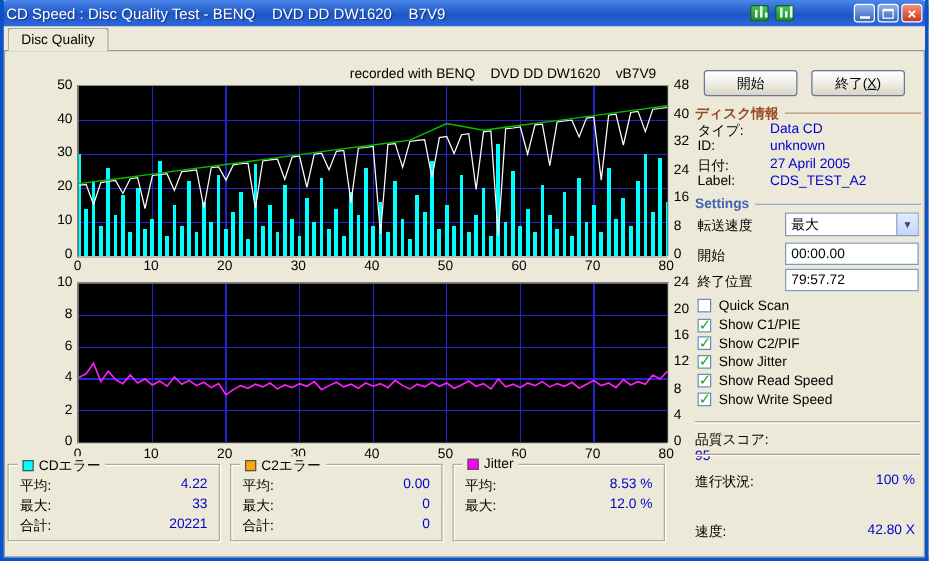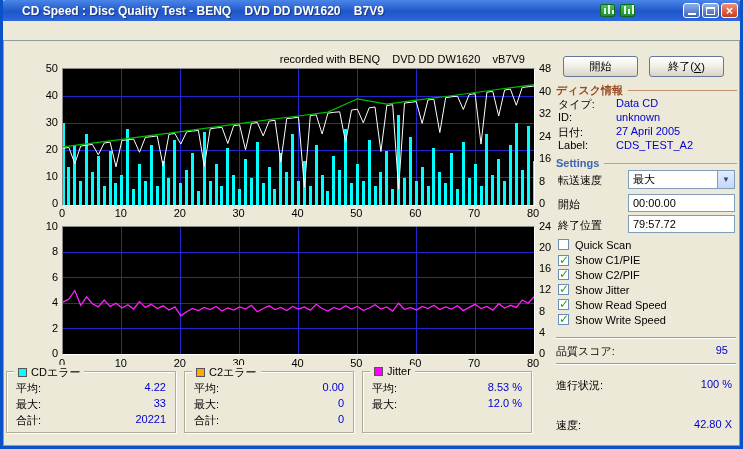--- a/index.html
+++ b/index.html
@@ -3,21 +3,21 @@
 <meta charset="utf-8">
 <style>
   * { margin:0; padding:0; box-sizing:border-box; }
   html,body { background:#7b7b7b; }
   body { font-family:"Liberation Sans","DejaVu Sans",sans-serif; font-size:11px; color:#000; }
   .window { position:relative; width:743px; height:449px; background:#ece9d8; overflow:hidden; }
   .frame { position:absolute; inset:0; border:3px solid #0a52c8; border-top:none; pointer-events:none; z-index:60; }
   .titlebar { position:absolute; left:0; top:0; right:0; height:21px;
     background:linear-gradient(180deg,#4a86e8 0%,#1f56c8 55%,#2f67dd 100%);
     border-radius:6px 6px 0 0; z-index:55; display:flex; align-items:center; }
-  .title-text { color:#fff; font-size:12px; font-weight:bold; padding-left:22px; white-space:pre;
+  .title-text { color:#fff; font-size:12px; font-weight:normal; padding-left:5px; white-space:pre;
     text-shadow:1px 1px 1px rgba(0,0,0,.4);text-align:right; }
   .tb-icon { position:absolute; top:4px; width:15px; height:13px; border-radius:2px;
     background:linear-gradient(#49c25a,#1f8f32); border:1px solid #0d6b1e; }
   .tb-icon i { position:absolute; left:3px; bottom:2px; width:2px; background:#eaffea; display:block; }
   .tb-btn { position:absolute; top:3px; width:17px; height:15px; border-radius:3px; border:1px solid #fff;
     display:flex; align-items:center; justify-content:center; color:#fff; font-size:10px; font-weight:bold; }
   .tb-min,.tb-max { background:linear-gradient(#8fb0e8,#3c64b8); }
   .tb-close { background:linear-gradient(#f09078,#cc3a1b); font-size:12px; }
   .tb-min span { display:block; width:8px; height:2px; background:#fff; margin-top:7px; }
   .tb-max span { display:block; width:9px; height:8px; border:1px solid #fff; border-top:2px solid #fff; }
@@ -89,20 +89,23 @@
       </span>
     <span class="tb-btn tb-min" style="right:43px;">
         <span></span>
       </span>
     <span class="tb-btn tb-max" style="right:24px;">
         <span></span>
       </span>
     <span class="tb-btn tb-close" style="right:5px;">×</span>
   </div>
 
+  <div class="tab">
+    <span>Disc Quality</span>
+  </div>
 
   <div class="panel"></div>
 
   <span class="recorded">recorded with BENQ    DVD DD DW1620    vB7V9</span>
 
   <div class="plot" style="left:62px;top:68px;width:473px;height:138px;">
     <svg width="471" height="136" shape-rendering="crispEdges">
         <rect x="0" y="0" width="471" height="136" fill="#000000"></rect>
         <line x1="58.875" y1="0" x2="58.875" y2="136" stroke="#2424d0" stroke-width="1"></line>
         <line x1="117.75" y1="0" x2="117.75" y2="136" stroke="#2424d0" stroke-width="1"></line>
@@ -397,21 +400,21 @@
       <span class="cb"></span>
       <span>Show Read Speed</span>
     </div>
   <div class="cbrow checked" style="top:313px;">
       <span class="cb"></span>
       <span>Show Write Speed</span>
     </div>
 
   <div class="hdiv" style="top:337px;"></div>
 
-  <div class="kv" style="top:344px;width:172px;">
+  <div class="kv" style="top:344px;width:172px;flex-direction:column;">
     <span>品質スコア:</span>
     <span class="val">95</span>
   </div>
 
   <div class="hdiv" style="top:363px;"></div>
 
   <div class="kv" style="top:378px;">
       <span>進行状況:</span>
       <span class="val">100 %</span>
     </div>

